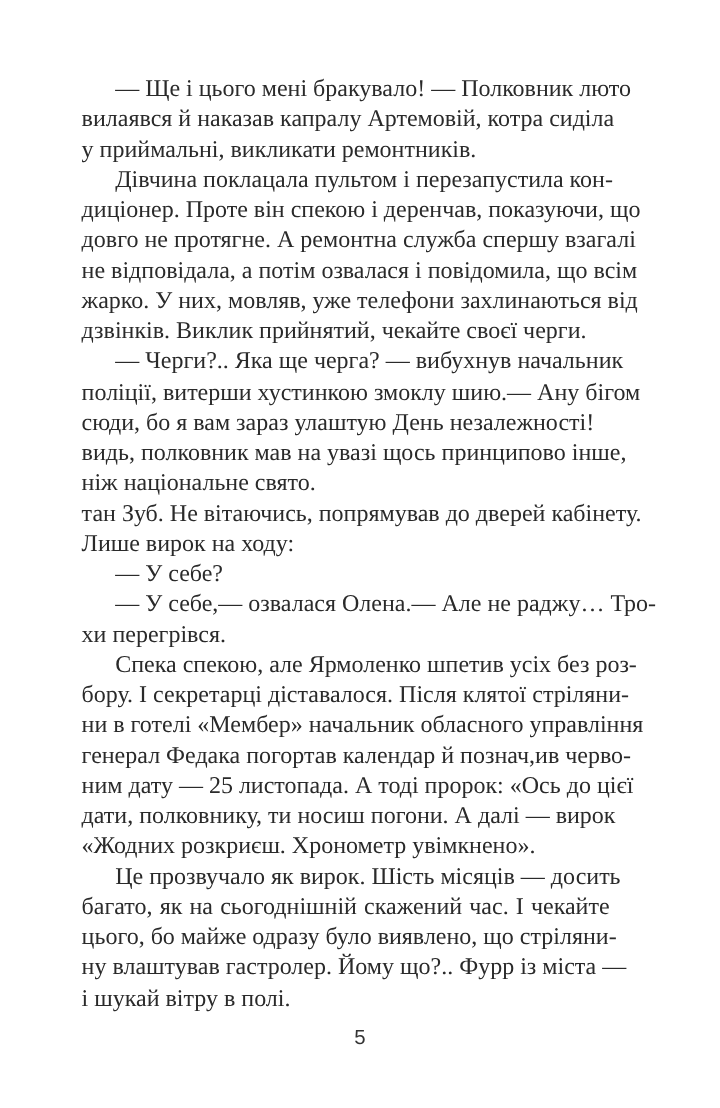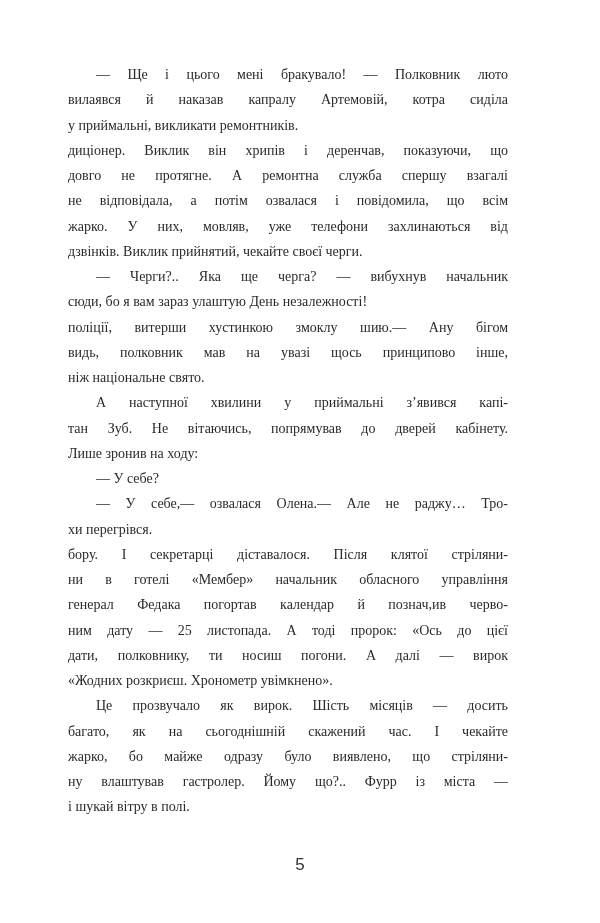--- a/index.html
+++ b/index.html
@@ -1,20 +1,20 @@
 <!DOCTYPE html>
 <html><head>
 <meta charset="utf-8">
 <style>
   html, body { margin: 0; padding: 0; background: #ffffff; }
   body { width: 600px; height: 923px; position: relative; overflow: hidden; }
   .page {
     position: absolute; left: 68px; top: 62px; width: 440px;
     font-family: "Liberation Serif", "DejaVu Serif", serif;
-    font-size: 14px; color: #2a2a2a;
+    font-size: 20px; color: #2a2a2a;
   }
   .line {
     display: block; height: 25.25px; line-height: 25.25px;
     white-space: nowrap; text-align: justify; text-align-last: justify;
     overflow: visible;
   }
   .line.indent { padding-left: 28px; }
   .line.last { text-align-last: left; }
   .pagenum {
     position: absolute; left: 0; width: 600px; top: 855px; text-align: center;
@@ -22,41 +22,42 @@
     font-size: 17px; color: #333;
   }
 </style>
 </head>
 <body>
 
 <div class="page" id="page-body">
     <span class="line indent">— Ще і цього мені бракувало! — Полковник люто</span>
     <span class="line">вилаявся й наказав капралу Артемовій, котра сиділа</span>
     <span class="line last">у приймальні, викликати ремонтників.</span>
-    <span class="line">диціонер. Виклик він хрипів і деренчав, показуючи, що</span>
+    <span class="line indent">Дівчина поклацала пультом і перезапустила кон-</span>
+    <span class="line">диціонер. Проте він спекою і деренчав, показуючи, що</span>
     <span class="line">довго не протягне. А ремонтна служба спершу взагалі</span>
     <span class="line">не відповідала, а потім озвалася і повідомила, що всім</span>
     <span class="line">жарко. У них, мовляв, уже телефони захлинаються від</span>
     <span class="line last">дзвінків. Виклик прийнятий, чекайте своєї черги.</span>
     <span class="line indent">— Черги?.. Яка ще черга? — вибухнув начальник</span>
+    <span class="line">поліції, витерши хустинкою змоклу шию.— Ану бігом</span>
     <span class="line last">сюди, бо я вам зараз улаштую День незалежності!</span>
-    <span class="line">поліції, витерши хустинкою змоклу шию.— Ану бігом</span>
     <span class="line">видь, полковник мав на увазі щось принципово інше,</span>
     <span class="line last">ніж національне свято.</span>
-    <span class="line indent">А наступної хвилини у приймальні з’явився капі-</span>
     <span class="line">тан Зуб. Не вітаючись, попрямував до дверей кабінету.</span>
-    <span class="line last">Лише зронив на ходу:</span>
+    <span class="line last">Лише вирок на ходу:</span>
     <span class="line indent last">— У себе?</span>
     <span class="line indent">— У себе,— озвалася Олена.— Але не раджу… Тро-</span>
     <span class="line last">хи перегрівся.</span>
+    <span class="line indent">Спека спекою, але Ярмоленко шпетив усіх без роз-</span>
     <span class="line">бору. І секретарці діставалося. Після клятої стріляни-</span>
     <span class="line">ни в готелі «Мембер» начальник обласного управління</span>
     <span class="line">генерал Федака погортав календар й познач,ив черво-</span>
     <span class="line">ним дату — 25 листопада. А тоді пророк: «Ось до цієї</span>
     <span class="line">дати, полковнику, ти носиш погони. А далі — вирок</span>
     <span class="line last">«Жодних розкриєш. Хронометр увімкнено».</span>
     <span class="line indent">Це прозвучало як вирок. Шість місяців — досить</span>
     <span class="line">багато, як на сьогоднішній скажений час. І чекайте</span>
-    <span class="line">жарко, бо майже одразу було виявлено, що стріляни-</span>
+    <span class="line">цього, бо майже одразу було виявлено, що стріляни-</span>
     <span class="line">ну влаштував гастролер. Йому що?.. Фурр із міста —</span>
     <span class="line last">і шукай вітру в полі.</span>
   </div>
 <div class="pagenum">5</div>
 
 </body></html>

